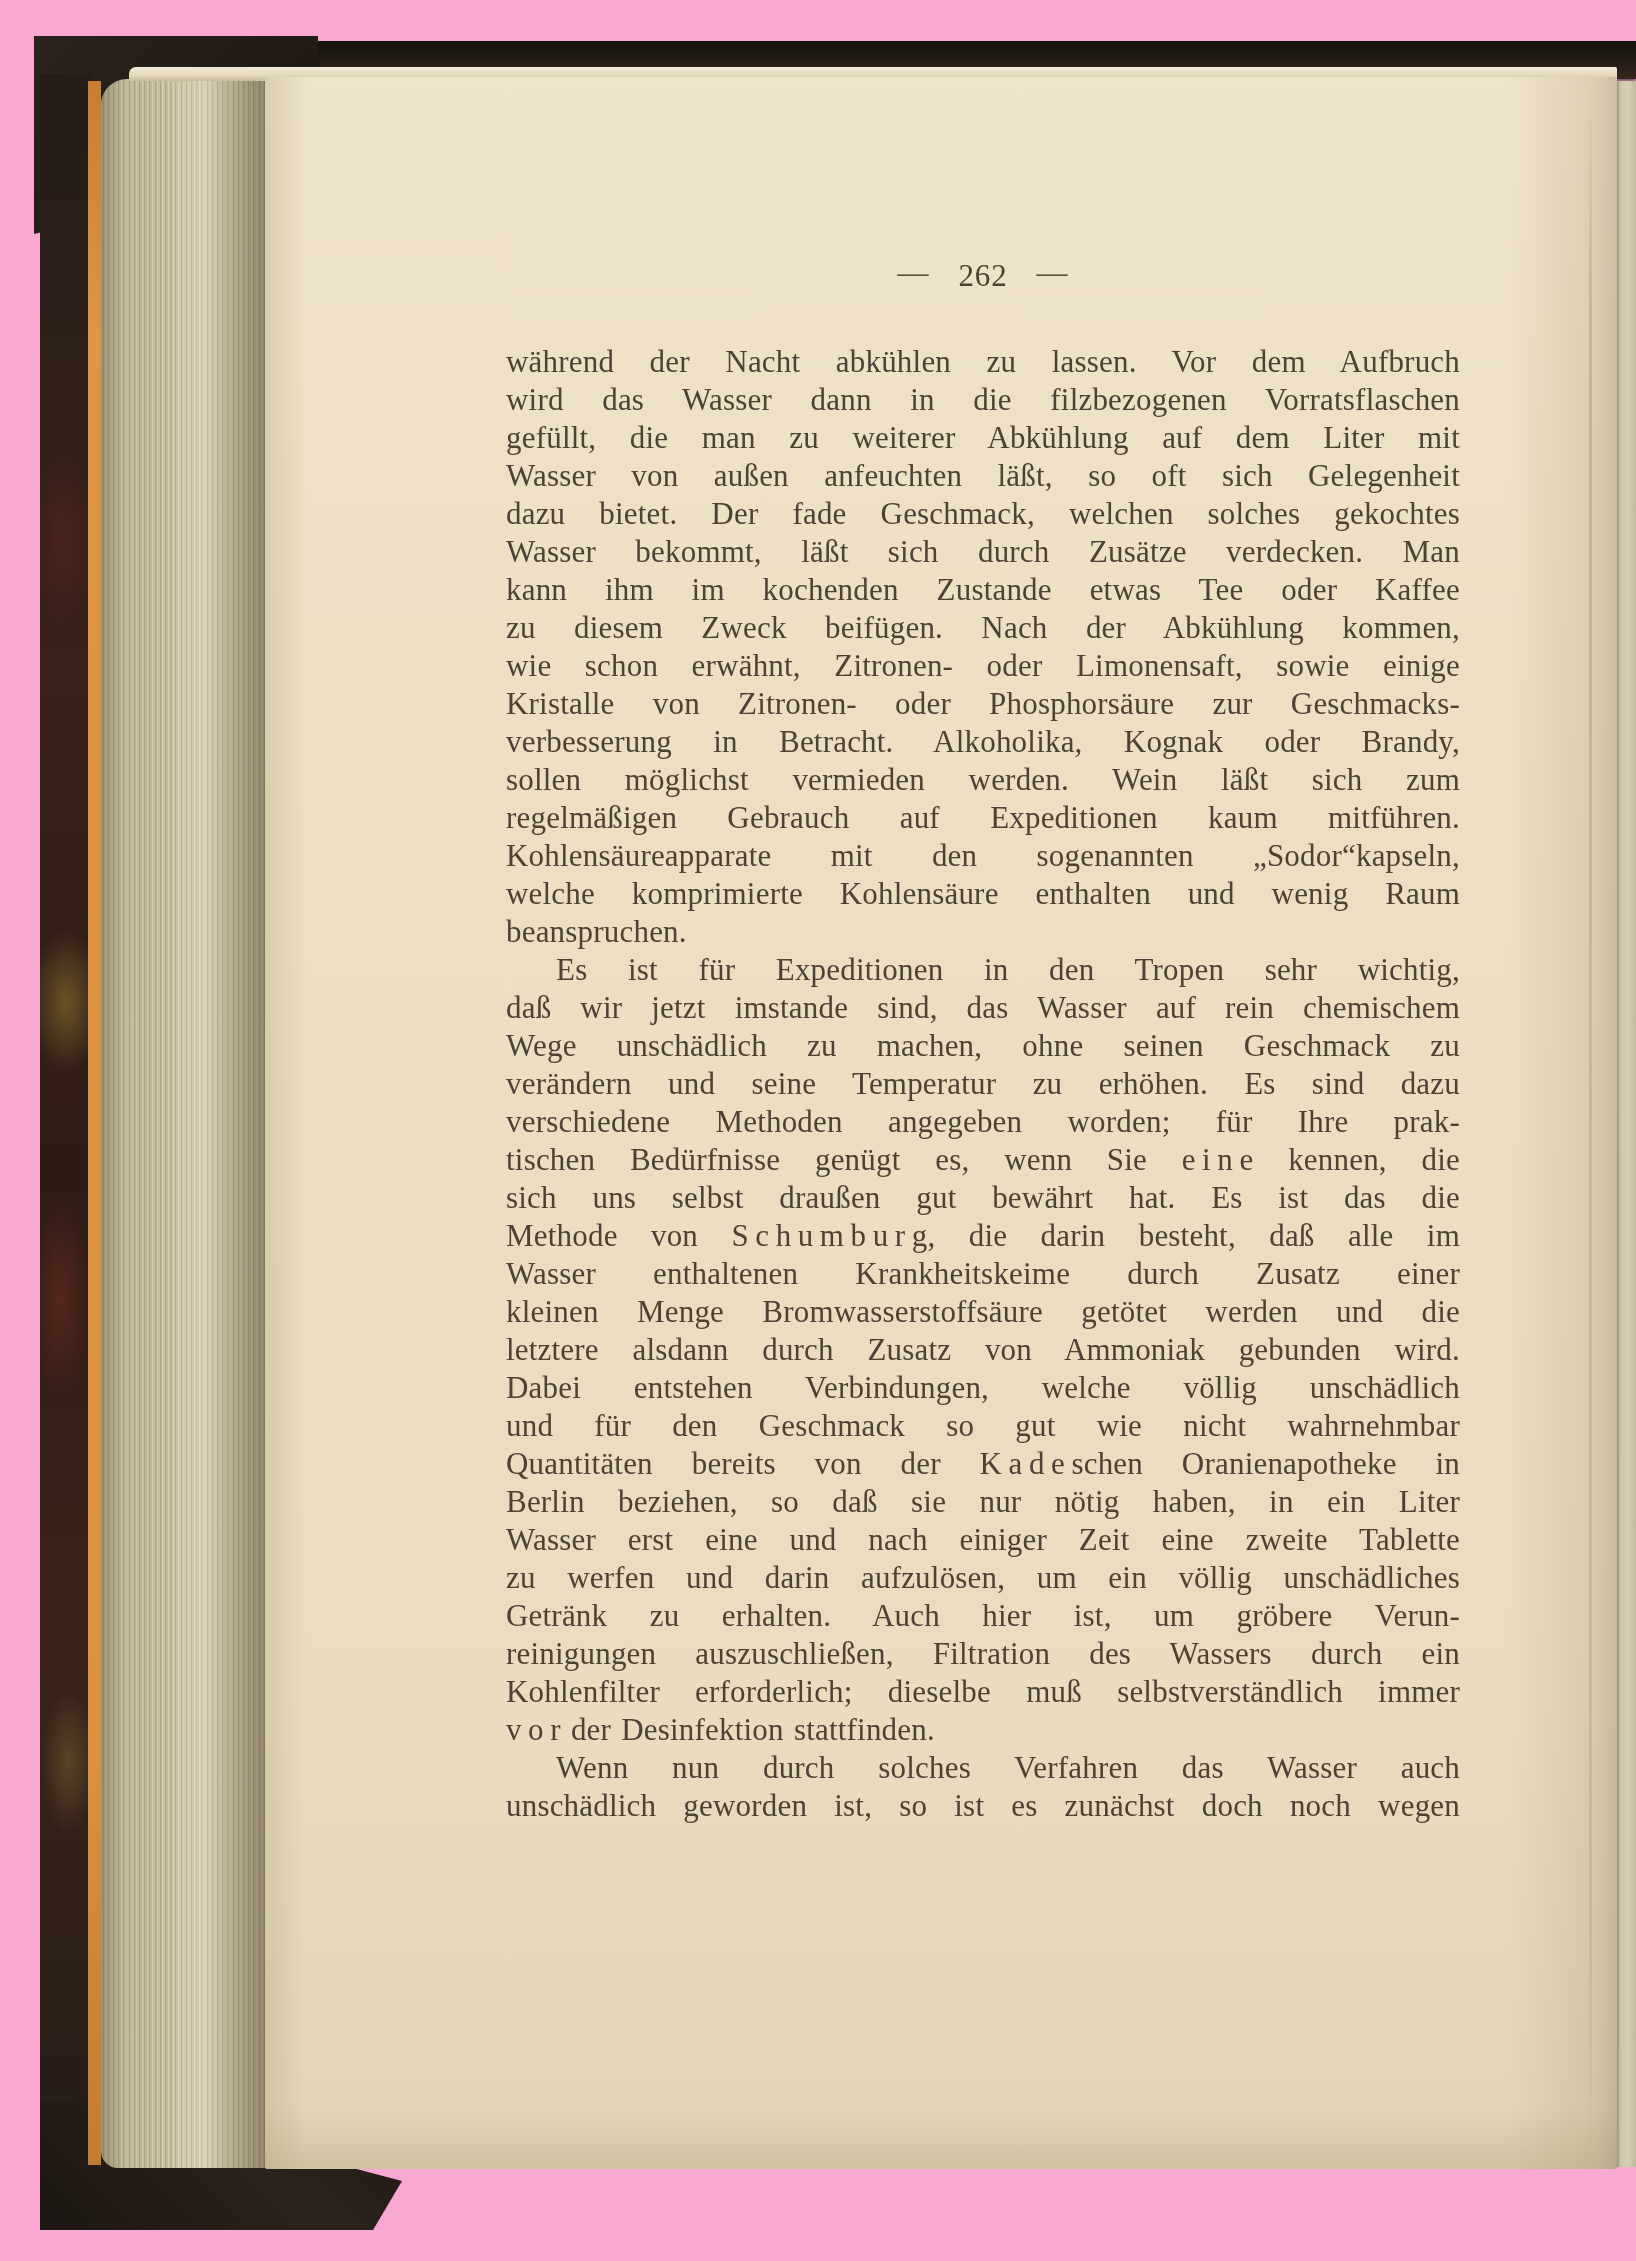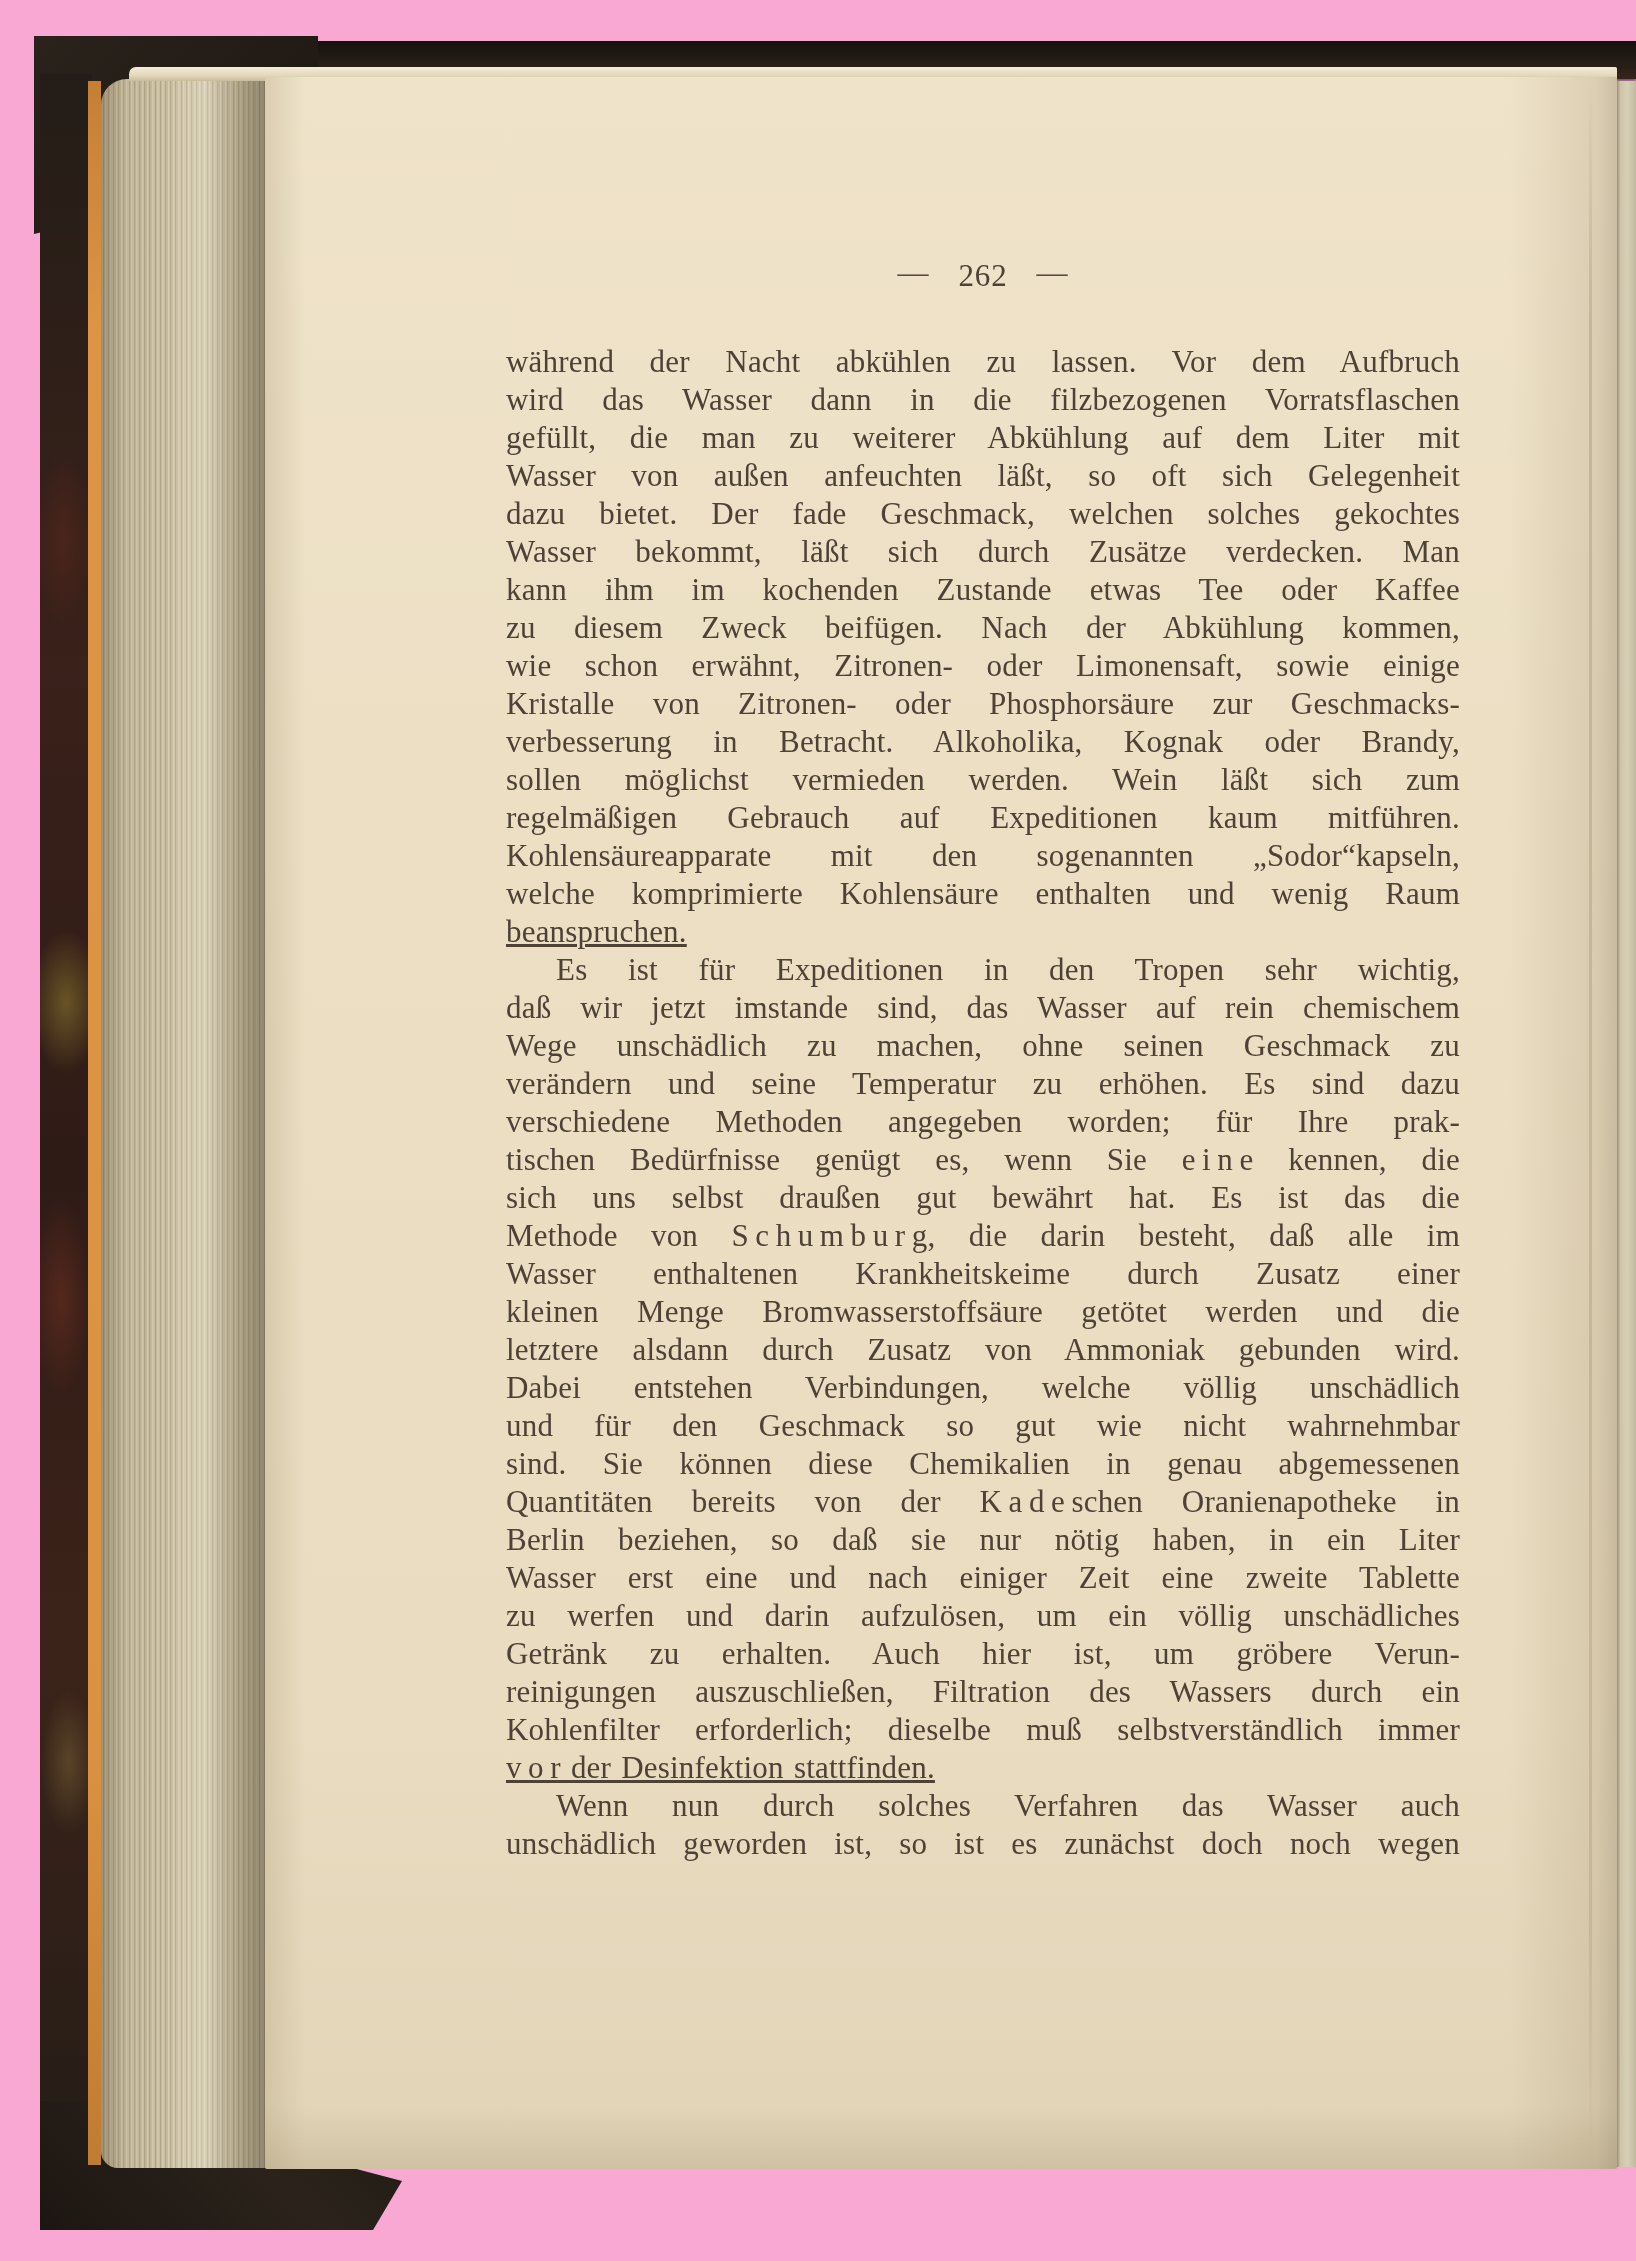--- a/index.html
+++ b/index.html
@@ -81,21 +81,21 @@
     position:absolute; left:506px; top:258px; width:954px;
     text-align:center; color:#4e4136; font-size:31px; letter-spacing:0.9px;
   }
   .folio .dash { display:inline-block; margin:0 29px; transform:translateY(-2.6px); color:#5a4c3e; }
   .text-block {
     position:absolute; left:506px; top:343px; width:954px;
     font-size:31px; line-height:38px; color:#4e4136;
     letter-spacing:0.2px; word-spacing:2.2px;
   }
   .line { text-align:justify; text-align-last:justify; white-space:normal; height:38px; overflow:visible; }
-  .line.flush { text-align-last:left;text-decoration:underline; }
+  .line.flush { text-align-last:left; }
   .para.indent .line:first-child { text-indent:50px; }
 </style>
 </head>
 <body>
 
 <div class="scene">
   <div class="cover-top"></div>
   <div class="cover-corner-tl"></div>
   <div class="cover-left-strip"></div>
   <div class="cover-corner-bl"></div>
@@ -138,21 +138,20 @@
         <div class="line">verändern und seine Temperatur zu erhöhen. Es sind dazu</div>
         <div class="line">verschiedene Methoden angegeben worden; für Ihre prak-</div>
         <div class="line">tischen Bedürfnisse genügt es, wenn Sie e i n e kennen, die</div>
         <div class="line">sich uns selbst draußen gut bewährt hat. Es ist das die</div>
         <div class="line">Methode von S c h u m b u r g, die darin besteht, daß alle im</div>
         <div class="line">Wasser enthaltenen Krankheitskeime durch Zusatz einer</div>
         <div class="line">kleinen Menge Bromwasserstoffsäure getötet werden und die</div>
         <div class="line">letztere alsdann durch Zusatz von Ammoniak gebunden wird.</div>
         <div class="line">Dabei entstehen Verbindungen, welche völlig unschädlich</div>
         <div class="line">und für den Geschmack so gut wie nicht wahrnehmbar</div>
-        <div class="line">sind. Sie können diese Chemikalien in genau abgemessenen</div>
         <div class="line">Quantitäten bereits von der K a d e schen Oranienapotheke in</div>
         <div class="line">Berlin beziehen, so daß sie nur nötig haben, in ein Liter</div>
         <div class="line">Wasser erst eine und nach einiger Zeit eine zweite Tablette</div>
         <div class="line">zu werfen und darin aufzulösen, um ein völlig unschädliches</div>
         <div class="line">Getränk zu erhalten. Auch hier ist, um gröbere Verun-</div>
         <div class="line">reinigungen auszuschließen, Filtration des Wassers durch ein</div>
         <div class="line">Kohlenfilter erforderlich; dieselbe muß selbstverständlich immer</div>
         <div class="line flush">v o r der Desinfektion stattfinden.</div>
       </div>
       <div class="para indent">

